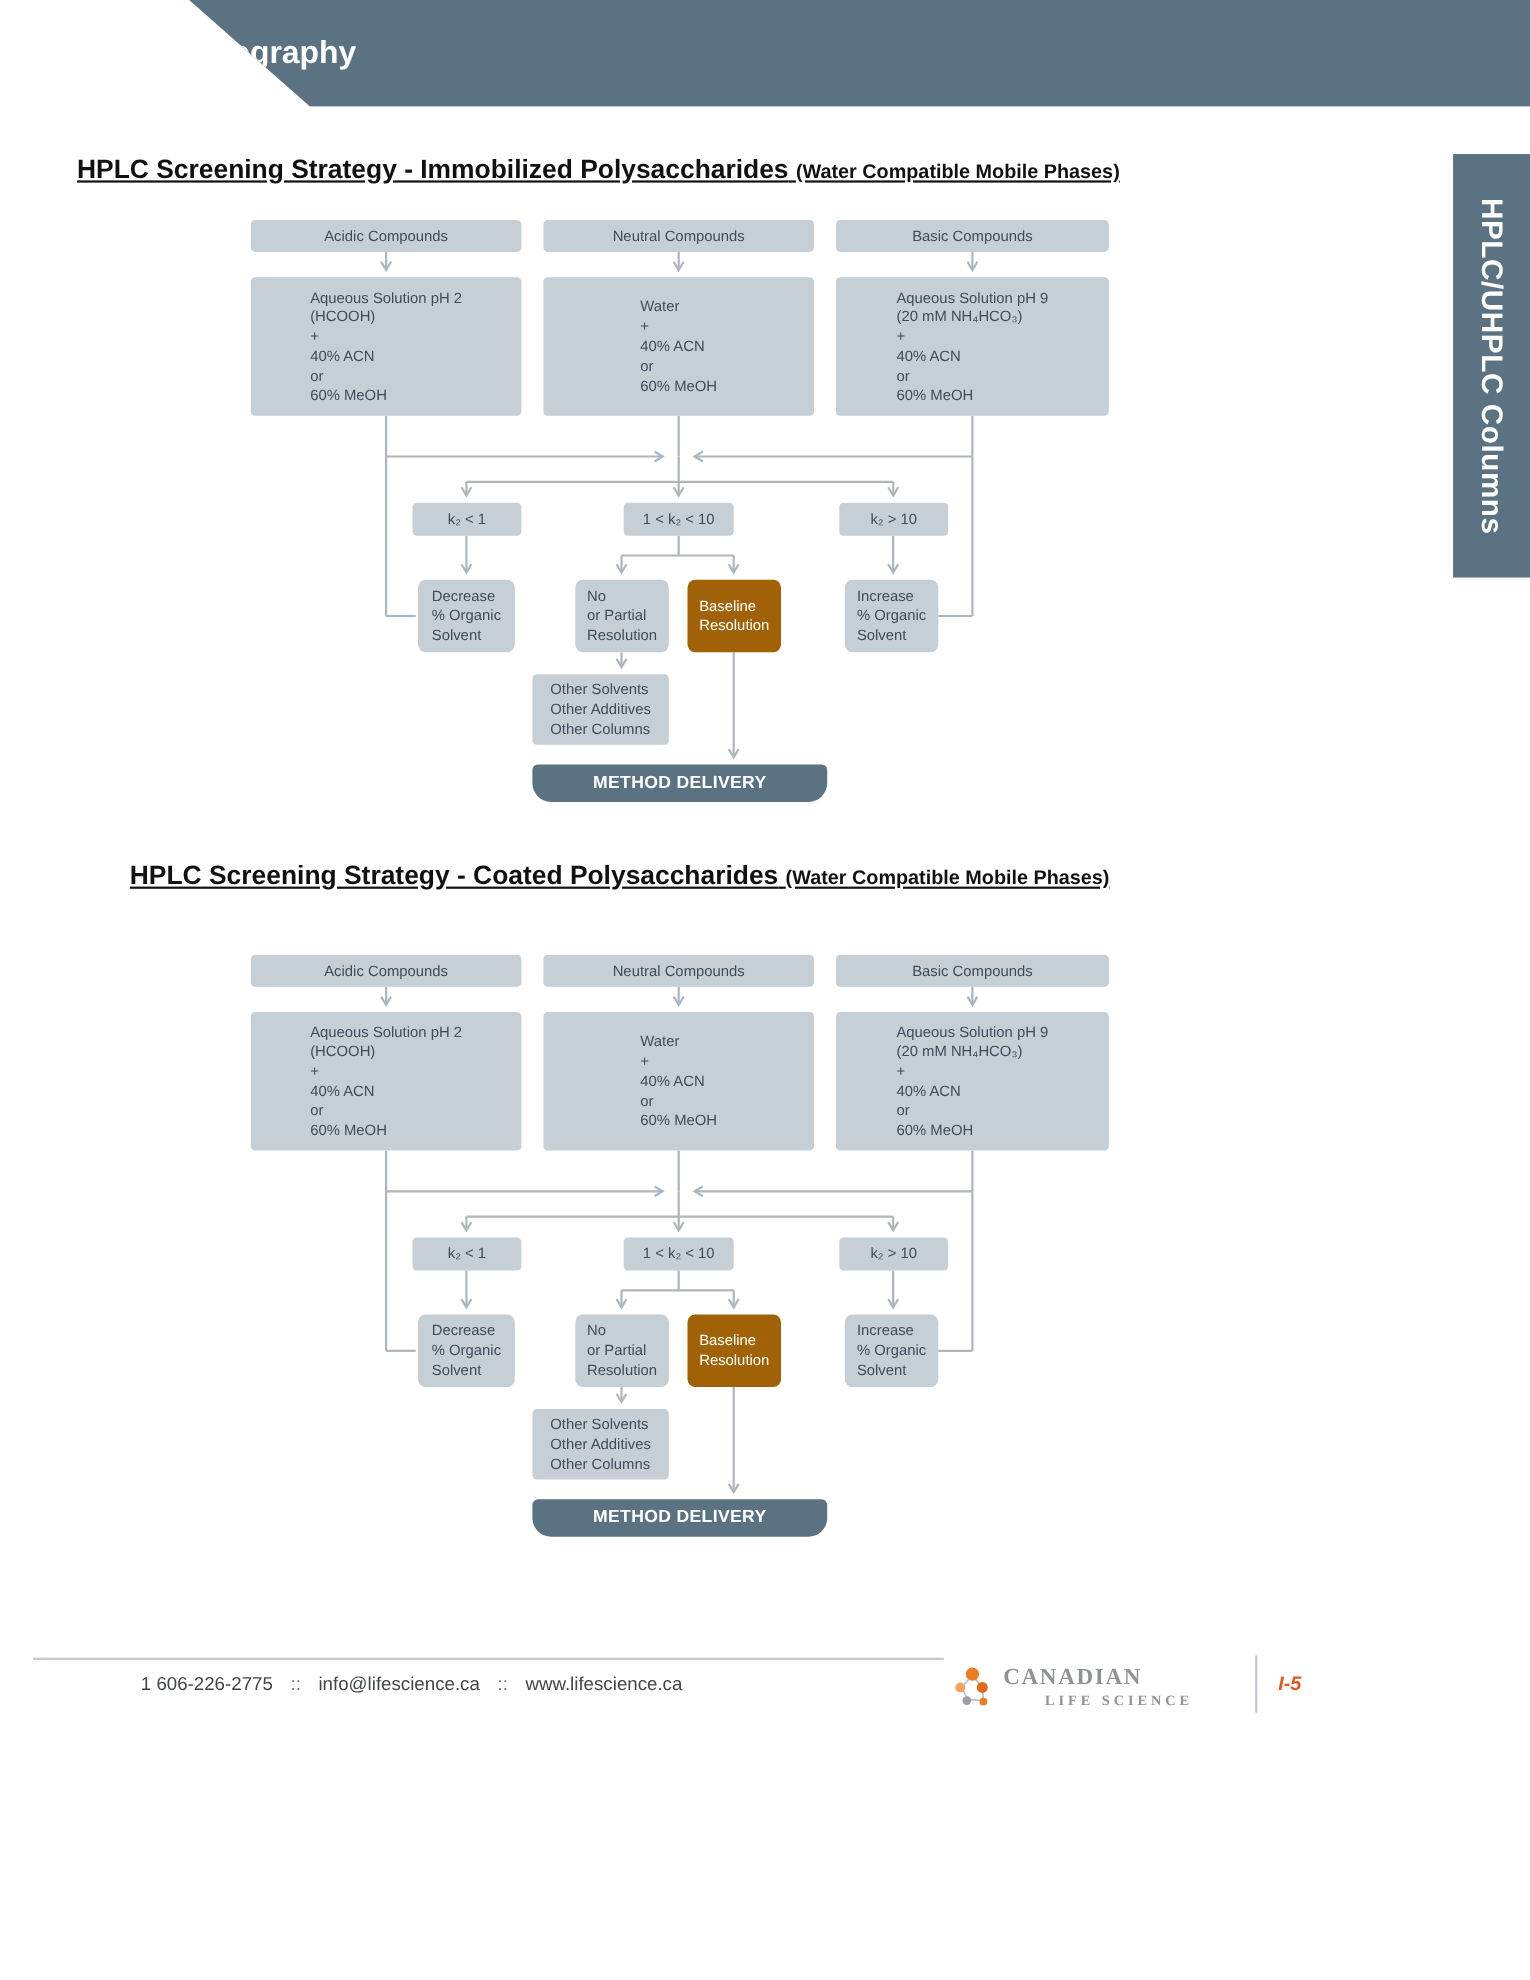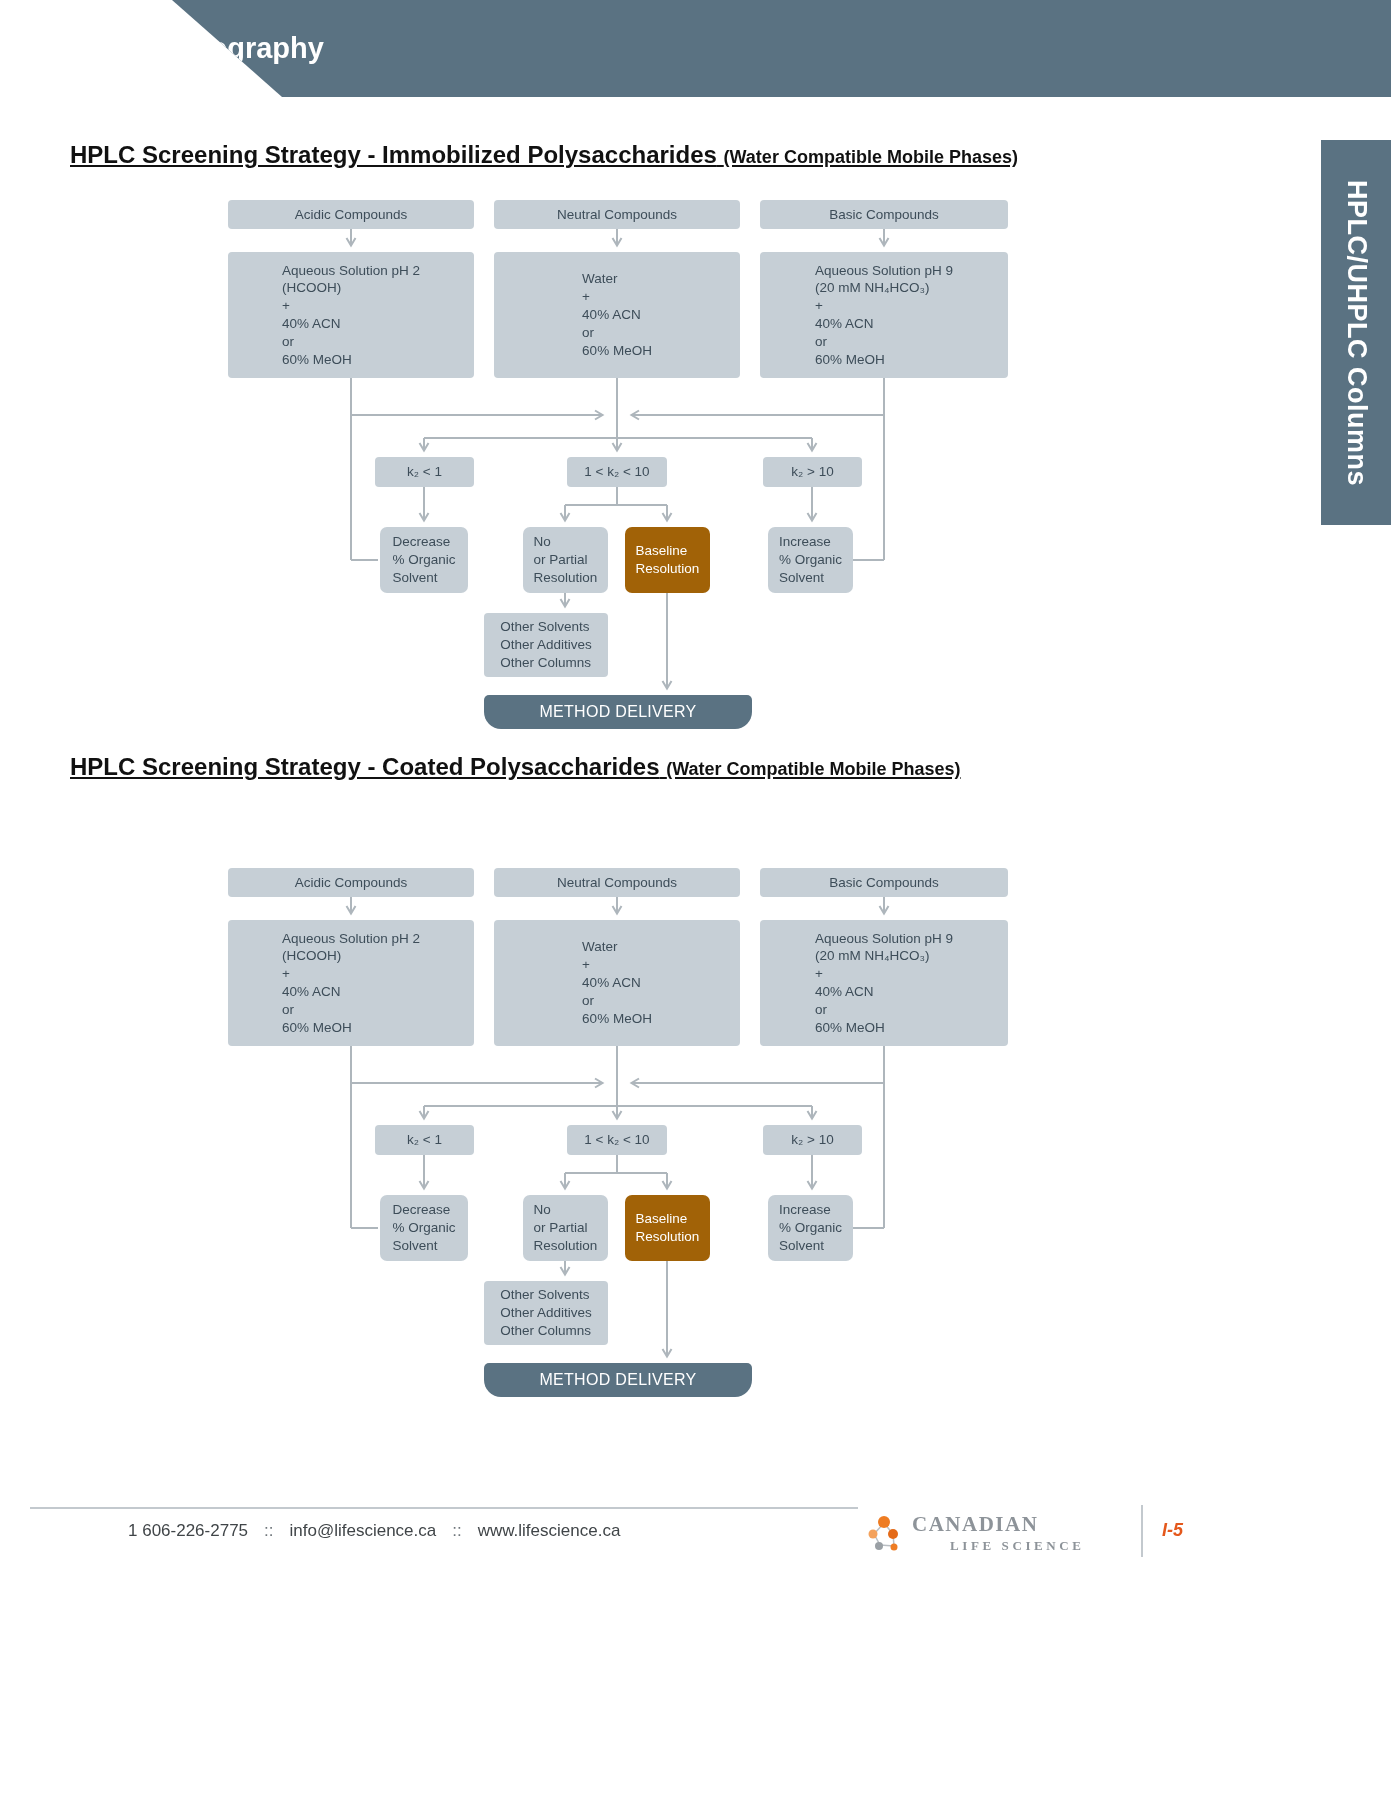--- a/index.html
+++ b/index.html
@@ -31,21 +31,21 @@
   .flowchart svg.connectors { position:absolute; left:0; top:0; }
 
   .fc-box {
     position:absolute; background:#c6cfd6; color:#3d4d59;
     border-radius:4px; display:flex; align-items:center; justify-content:center;
     text-align:left; font-size:13.5px; line-height:1.32; white-space:pre-line;
   }
   .fc-result { border-radius:7px; font-size:13.5px; }
   .fc-dark { background:#a16207; color:#ffffff; }
   .fc-method {
-    background:#5a7282; color:#ffffff; font-weight:normal; font-size:16px;
+    background:#5a7282; color:#ffffff; font-weight:bold; font-size:16px;
     border-radius:5px 5px 17px 17px; letter-spacing:0.3px; white-space:nowrap;
   }
 
   .footer-line { position:absolute; top:1507px; left:30px; width:828px; height:2px; background:#c3c9ce; }
   .footer-divider { position:absolute; top:1505px; left:1141px; width:2px; height:52px; background:#c3c9ce; }
   .footer-contact { position:absolute; top:1521px; left:128px; font-size:17px; color:#404548; display:flex; gap:16px; align-items:baseline; }
   .footer-contact .sep { color:#6f767b; }
   .page-number { position:absolute; top:1520px; left:1162px; font-size:18px; font-weight:bold; color:#e4581c;font-style:italic; }
 
   .logo { position:absolute; top:1511px; left:864px; display:flex; align-items:center; gap:8px; }
@@ -141,21 +141,21 @@
 % Organic
 Solvent</div>
 
   <div class="fc-box" style="left:294px;top:413px;width:124px;height:64px;">Other Solvents
 Other Additives
 Other Columns</div>
 
   <div class="fc-box fc-method" style="left:294px;top:495px;width:268px;height:34px;">METHOD DELIVERY</div>
 </div>
 
-<div class="section-title" style="top:753px;">
+<div class="section-title" style="top:783px;margin-left:48px;">
   <span>HPLC Screening Strategy - Coated Polysaccharides</span>
   <span class="sub">(Water Compatible Mobile Phases)</span>
 </div>
 
 <div class="flowchart" style="top:868px;">
   <svg class="connectors" width="880" height="545" viewBox="0 0 880 545">
     <defs>
       <marker id="fc2a" viewBox="0 0 12 12" refX="9" refY="6" markerWidth="12" markerHeight="12" orient="auto" markerUnits="userSpaceOnUse">
         <path d="M2,1.5 L9.5,6 L2,10.5" fill="none" stroke="#aeb6bc" stroke-width="2"></path>
       </marker>

